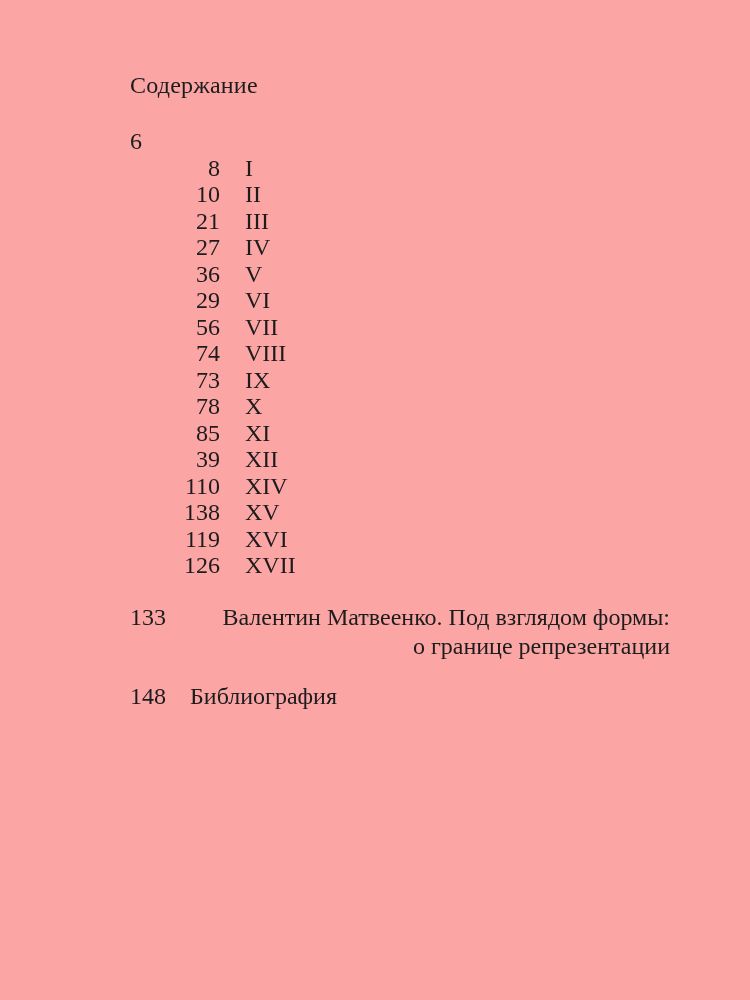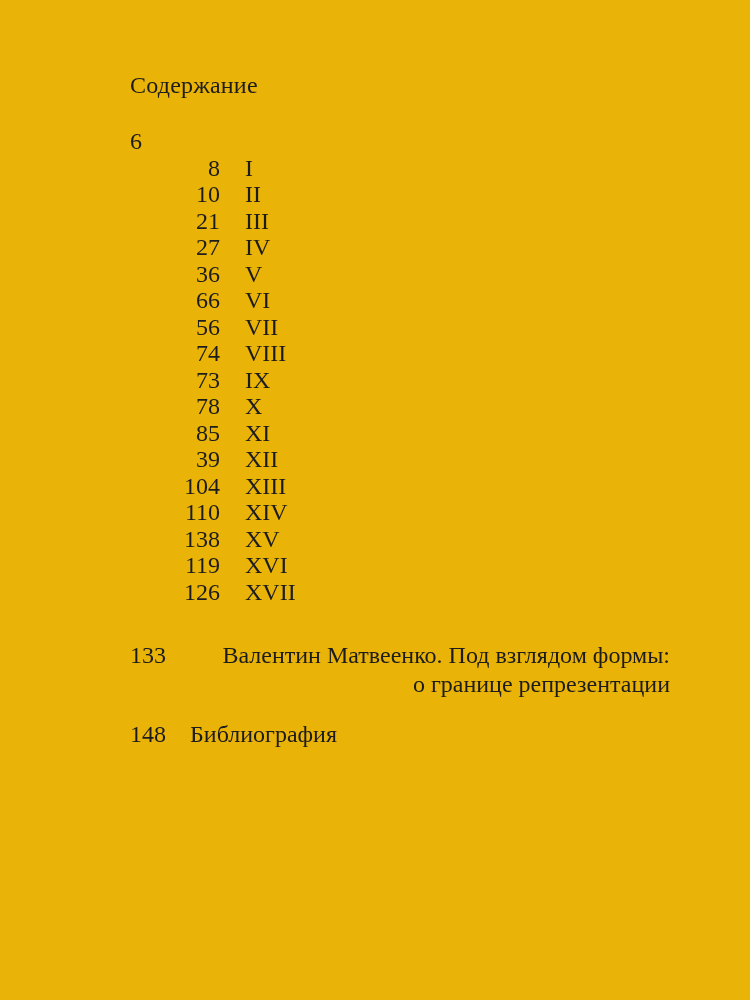--- a/index.html
+++ b/index.html
@@ -5,21 +5,21 @@
   html, body { margin: 0; padding: 0; }
   body {
     background: #ffffff;
     font-family: "Liberation Serif", "DejaVu Serif", serif;
     color: #1c1c1c;
   }
   .page {
     position: relative;
     width: 750px;
     height: 1000px;
-    background: #eab308;
+    background: #fca5a5;
     box-sizing: border-box;
     padding: 72px 80px 0 130px;
     overflow: hidden;
   }
   .toc-heading {
     font-size: 24px;
     font-weight: normal;
     line-height: 26px;
     margin: 0;
     letter-spacing: 0.2px;
@@ -37,21 +37,21 @@
     text-align: left;
   }
   .main-title { flex: 1; }
   .chapter-row { }
   .ch-num {
     width: 90px;
     flex: 0 0 90px;
     text-align: right;
   }
   .ch-roman { margin-left: 25px; }
-  .afterword-row { margin-top: 36px; line-height: 29px; }
+  .afterword-row { margin-top: 24px; line-height: 29px; }
   .title-lines { flex: 1; text-align: right; }
   .bib-row { margin-top: 22px; }
 </style>
 </head>
 <body>
 
 <div class="page">
 
   <h1 class="toc-heading">Содержание</h1>
 
@@ -80,21 +80,21 @@
         <span class="ch-num">27</span>
         <span class="ch-roman">IV</span>
       </div>
 
       <div class="row chapter-row">
         <span class="ch-num">36</span>
         <span class="ch-roman">V</span>
       </div>
 
       <div class="row chapter-row">
-        <span class="ch-num">66</span>
+        <span class="ch-num">29</span>
         <span class="ch-roman">VI</span>
       </div>
 
       <div class="row chapter-row">
         <span class="ch-num">56</span>
         <span class="ch-roman">VII</span>
       </div>
 
       <div class="row chapter-row">
         <span class="ch-num">74</span>
@@ -114,24 +114,20 @@
       <div class="row chapter-row">
         <span class="ch-num">85</span>
         <span class="ch-roman">XI</span>
       </div>
 
       <div class="row chapter-row">
         <span class="ch-num">39</span>
         <span class="ch-roman">XII</span>
       </div>
 
-      <div class="row chapter-row">
-        <span class="ch-num">104</span>
-        <span class="ch-roman">XIII</span>
-      </div>
 
       <div class="row chapter-row">
         <span class="ch-num">110</span>
         <span class="ch-roman">XIV</span>
       </div>
 
       <div class="row chapter-row">
         <span class="ch-num">138</span>
         <span class="ch-roman">XV</span>
       </div>

